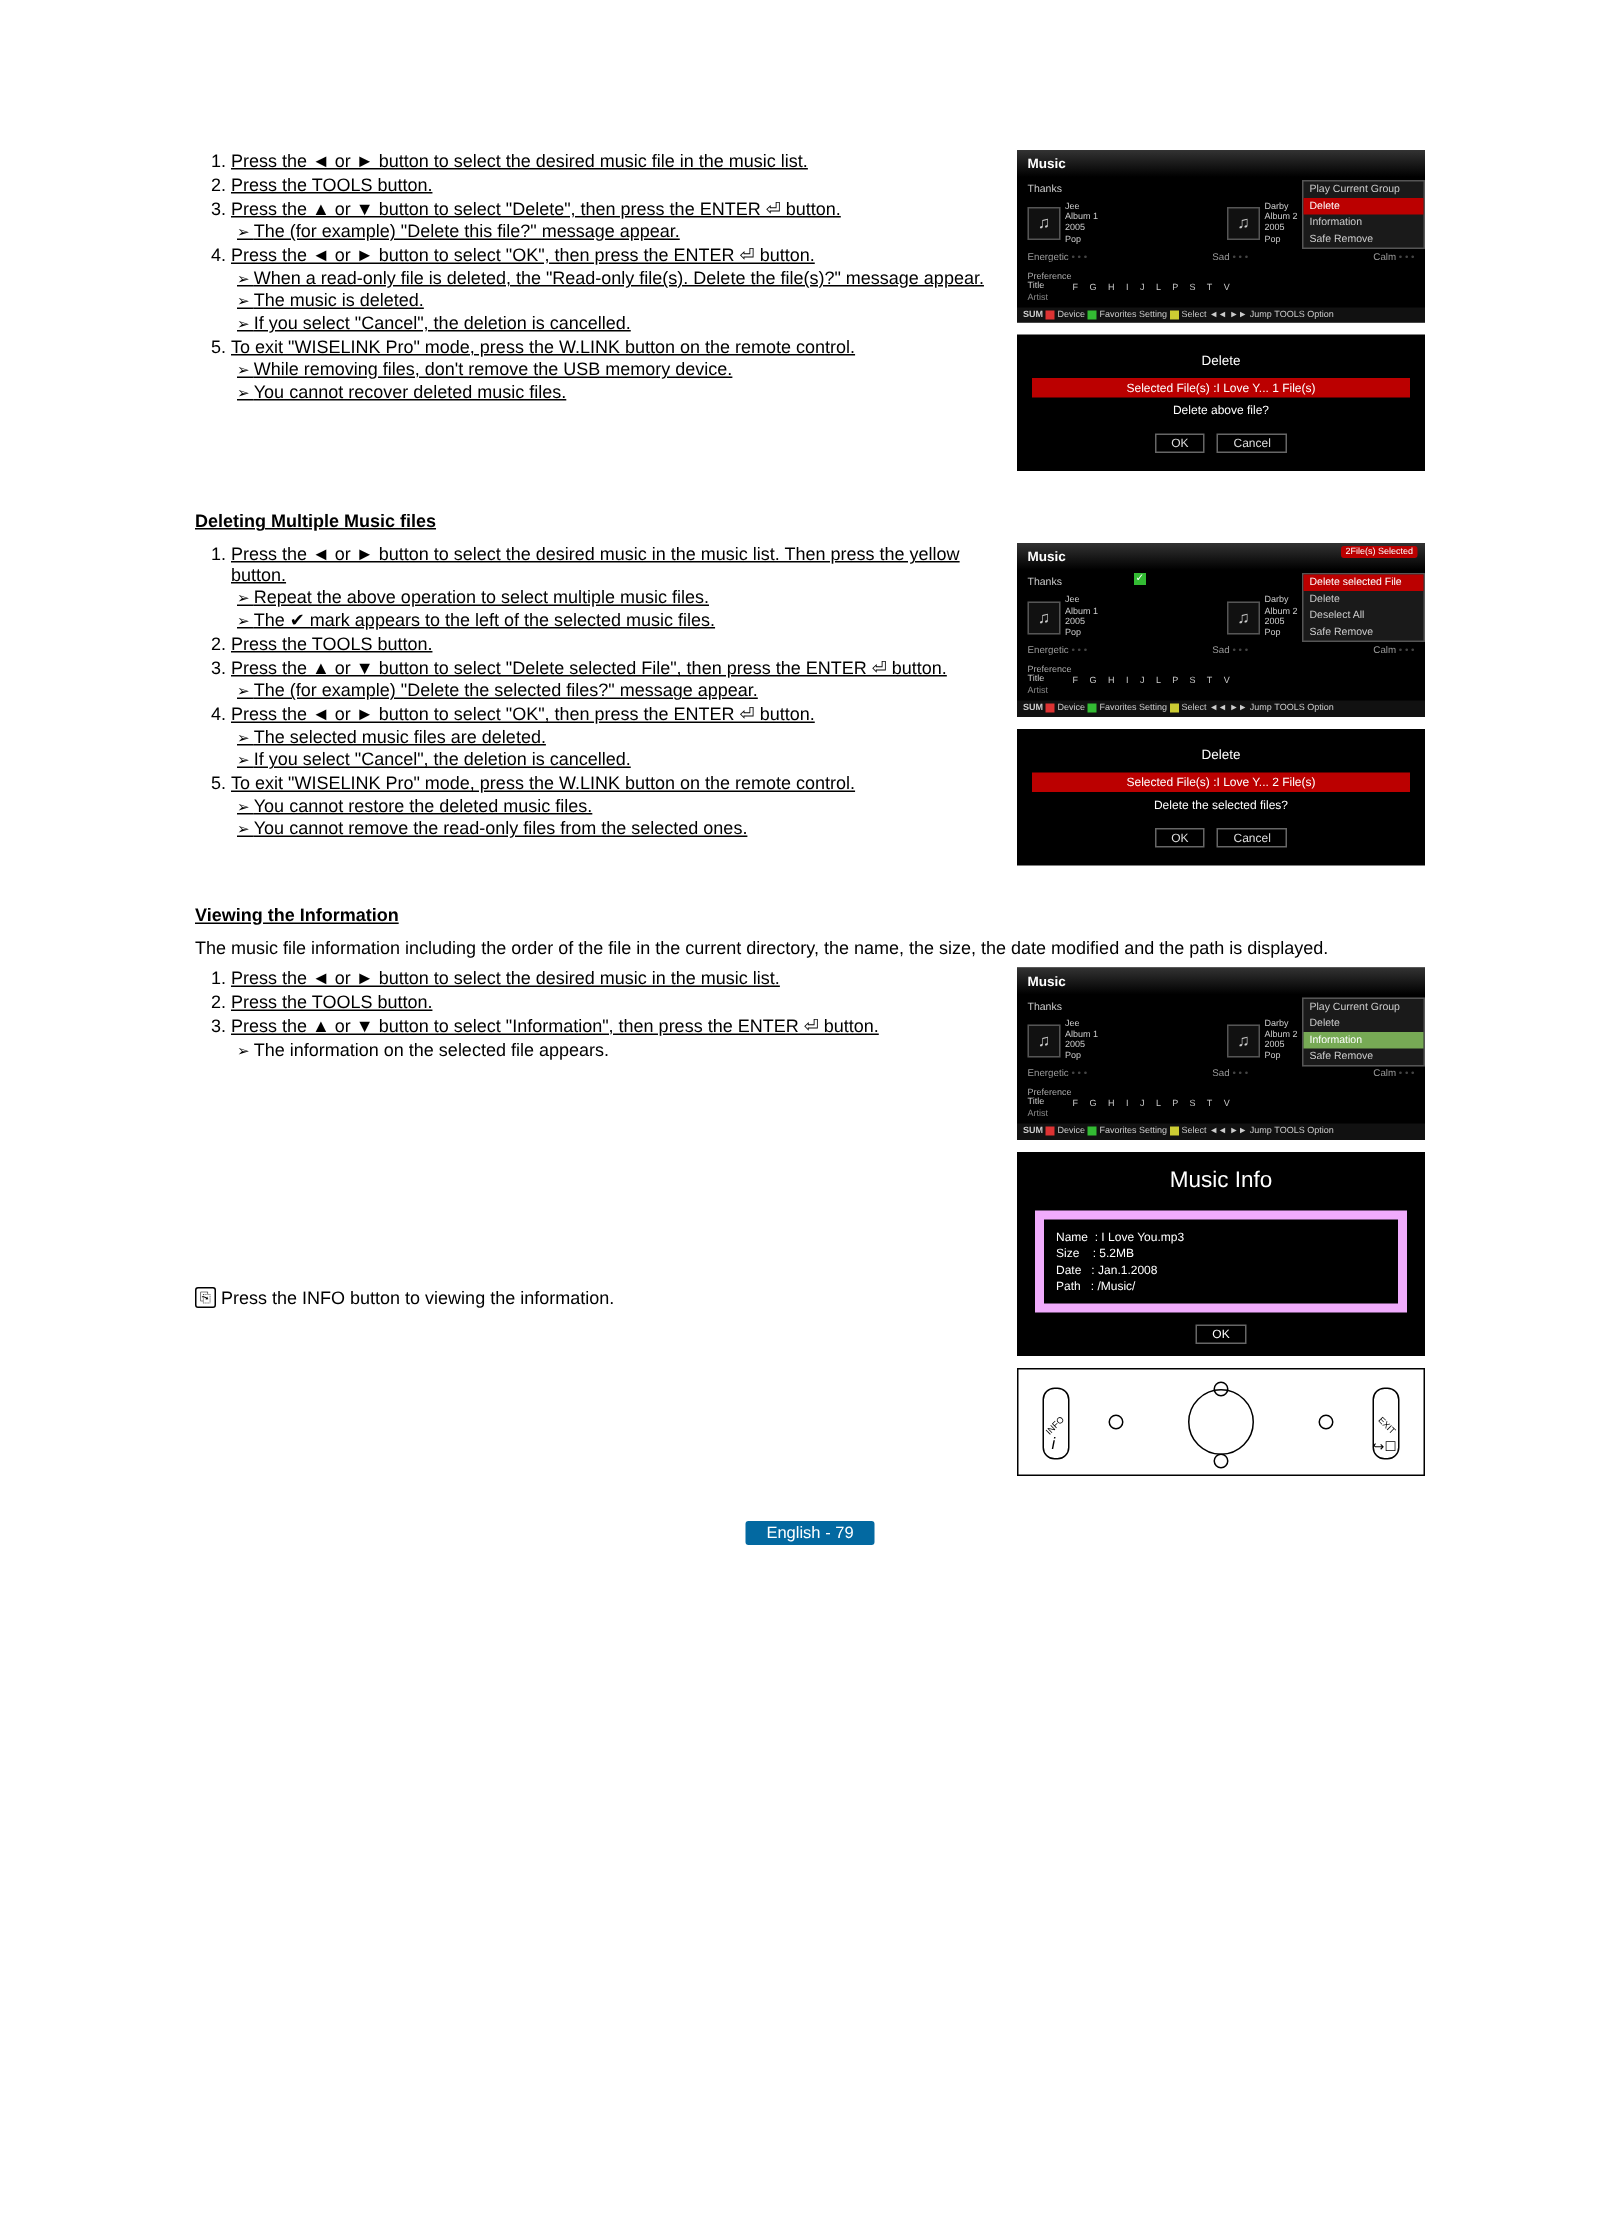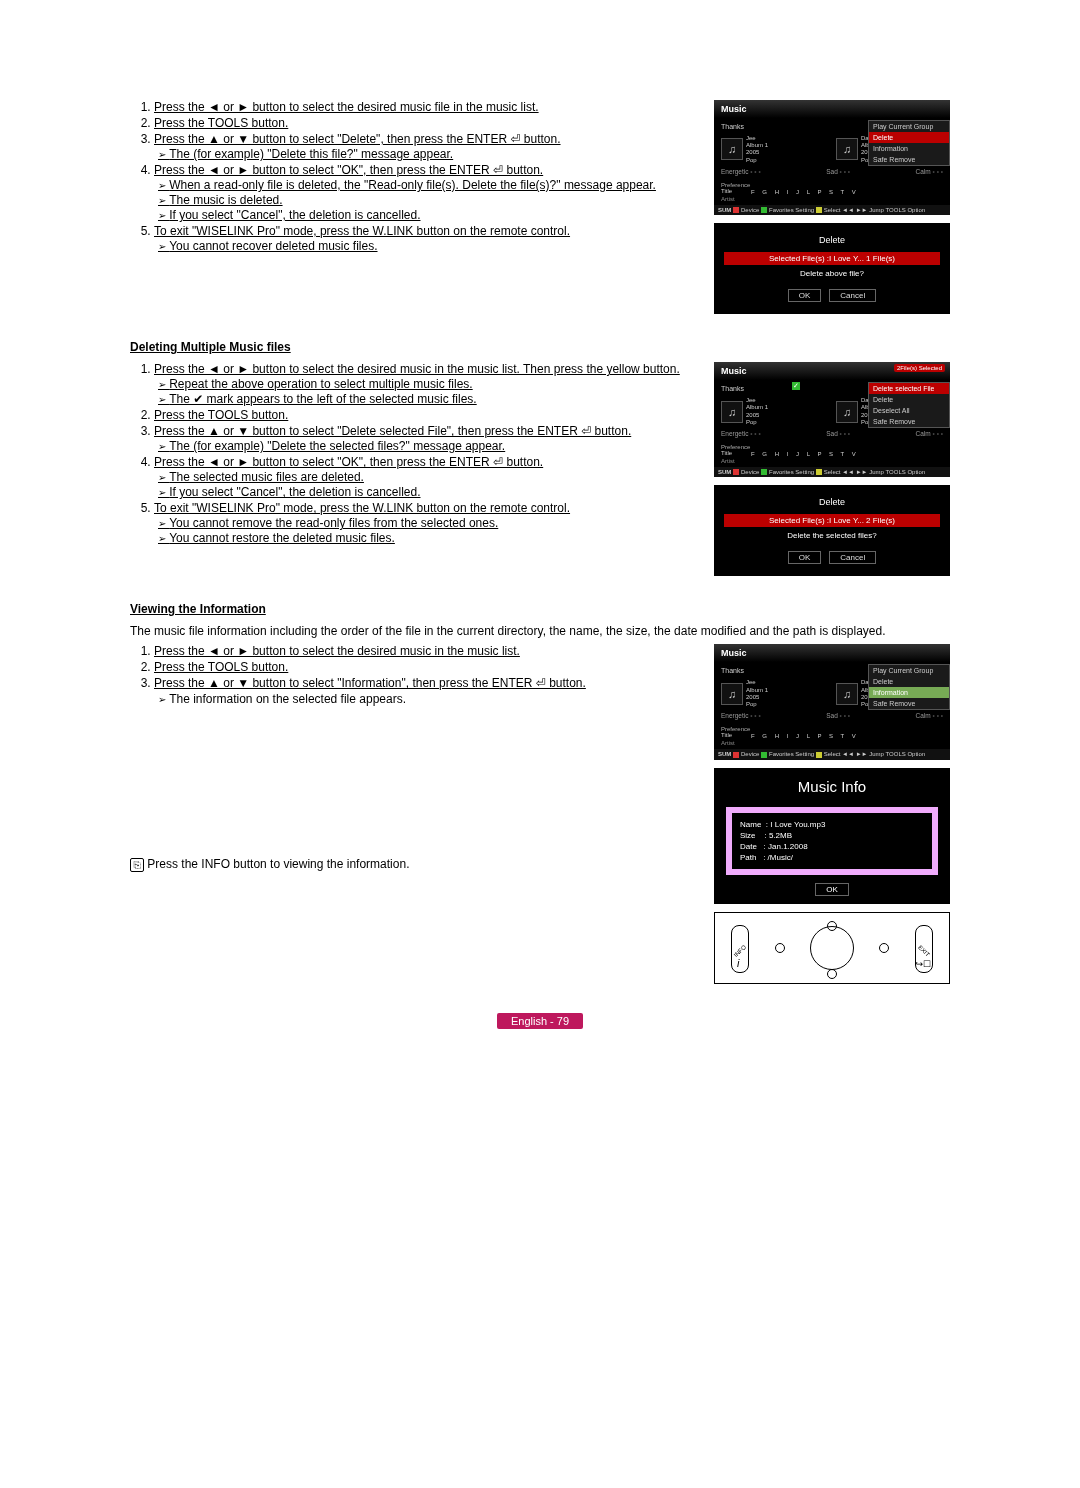--- a/index.html
+++ b/index.html
@@ -1,19 +1,19 @@
 <!DOCTYPE html>
 <html><head>
 <meta charset="utf-8">
 <style>
   * { box-sizing: border-box; margin: 0; padding: 0; }
   body { font-family: Arial, Helvetica, sans-serif; font-size: 12px; background: #fff; color: #000; width: 1080px; margin: 0 auto; padding: 100px 130px 40px 130px; }
   .row { display: flex; gap: 14px; margin-bottom: 26px; }
   .text-col { flex: 1; }
-  .screen-col { width: 236px; flex-shrink: 0; display: flex; flex-direction: column; gap: 8px; }
+  .screen-col { width: 272px; flex-shrink: 0; display: flex; flex-direction: column; gap: 8px; }
   h4 { font-weight: bold; text-decoration: underline; margin-bottom: 8px; font-size: 12px; }
   ol { padding-left: 24px; }
   ol li { margin-bottom: 2px; text-decoration: underline; }
   .sub { padding-left: 18px; text-indent: -14px; margin: 1px 0; }
   .sub::before { content: "➢ "; font-size: 10px; }
   .infoicon { display:inline-block; width:14px; height:14px; border:1px solid #000; border-radius:2px; text-align:center; line-height:12px; font-size:9px; vertical-align:middle;}
   .panel { background: #000; color: #fff; font-size: 7px; }
   .panel-title { background: #333; background: linear-gradient(#333,#000); padding: 4px 7px; font-weight: bold; font-size: 9px; color:#fff; }
   .panel-body { padding: 5px 7px 3px 7px; }
   .thumbs { display:flex; justify-content:space-between; margin-bottom:3px; }
@@ -47,21 +47,21 @@
   .infobox .ok{ text-align:center; margin-top:6px;}
   .infobox .ok span{ display:inline-block; border:1px solid #666; padding:1px 10px; font-size:8px; }
   .remote { border:1px solid #000; height:72px; position:relative; }
   .remote .big{ width:44px; height:44px; border:1px solid #000; border-radius:50%; position:absolute; left:50%; top:50%; transform:translate(-50%,-50%);}
   .remote .sm{ width:10px; height:10px; border:1px solid #000; border-radius:50%; position:absolute; top:50%; transform:translateY(-50%);}
   .remote .lbtn{ width:18px; height:48px; border:1px solid #000; border-radius:8px; position:absolute; top:12px;}
   .remote .info{ left:16px;}
   .remote .exit{ right:16px;}
   .remote .lbl{ position:absolute; font-size:6px; width:30px; text-align:center;}
   .footer { text-align:center; margin-top:30px;}
-  .footer span{ background:#be185d; color:#fff; font-size:11px; padding:2px 14px; border-radius:2px;}
+  .footer span{ background:#0369a1; color:#fff; font-size:11px; padding:2px 14px; border-radius:2px;}
   .panel-rel{ position:relative;}
   .selbadge{ position:absolute; right:5px; top:2px; background:#b00; color:#fff; font-size:6px; padding:1px 3px; border-radius:2px;}
   .tick{ position:absolute; left:78px; top:20px; background:#3b3; color:#fff; width:8px; height:8px; font-size:7px; text-align:center; line-height:8px;}
 </style>
 </head>
 <body>
 
 <div class="row">
   <div class="text-col">
     <ol>
@@ -69,20 +69,21 @@
       <li>Press the TOOLS button.</li>
       <li><span>Press the ▲ or ▼ button to select "Delete", then press the ENTER ⏎ button.</span>
         <div class="sub">The (for example) "Delete this file?" message appear.</div>
       </li>
       <li><span>Press the ◄ or ► button to select "OK", then press the ENTER ⏎ button.</span>
         <div class="sub">When a read-only file is deleted, the "Read-only file(s). Delete the file(s)?" message appear.</div>
         <div class="sub">The music is deleted.</div>
         <div class="sub">If you select "Cancel", the deletion is cancelled.</div>
       </li>
       <li><span>To exit "WISELINK Pro" mode, press the W.LINK button on the remote control.</span>
+        <div class="sub">While removing files, don't remove the USB memory device.</div>
         <div class="sub">You cannot recover deleted music files.</div>
       </li>
     </ol>
   </div>
   <div class="screen-col">
     <div class="panel panel-rel">
       <div class="panel-title">Music</div>
       <div class="panel-body">
         <div class="thumbs">
             <span class="tname">Thanks</span>
@@ -148,22 +149,22 @@
       </li>
       <li>Press the TOOLS button.</li>
       <li><span>Press the ▲ or ▼ button to select "Delete selected File", then press the ENTER ⏎ button.</span>
         <div class="sub">The (for example) "Delete the selected files?" message appear.</div>
       </li>
       <li><span>Press the ◄ or ► button to select "OK", then press the ENTER ⏎ button.</span>
         <div class="sub">The selected music files are deleted.</div>
         <div class="sub">If you select "Cancel", the deletion is cancelled.</div>
       </li>
       <li><span>To exit "WISELINK Pro" mode, press the W.LINK button on the remote control.</span>
+        <div class="sub">You cannot restore the deleted music files.</div>
         <div class="sub">You cannot remove the read-only files from the selected ones.</div>
-        <div class="sub">You cannot restore the deleted music files.</div>
       </li>
     </ol>
   </div>
   <div class="screen-col">
     <div class="panel panel-rel">
       <div class="panel-title">Music</div>
       <div class="selbadge">2File(s) Selected</div>
       <div class="panel-body">
         <div class="thumbs">
             <span class="tname">Thanks</span>

